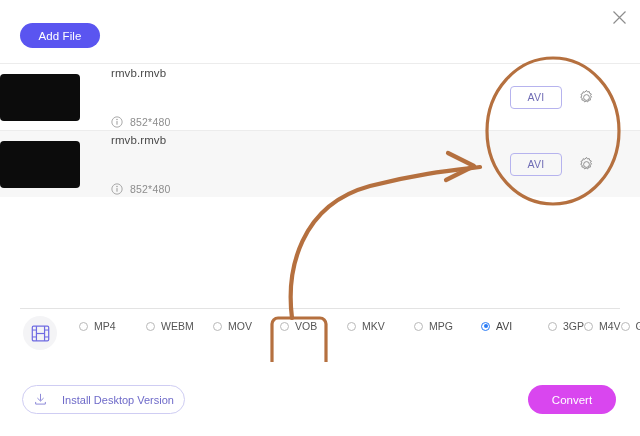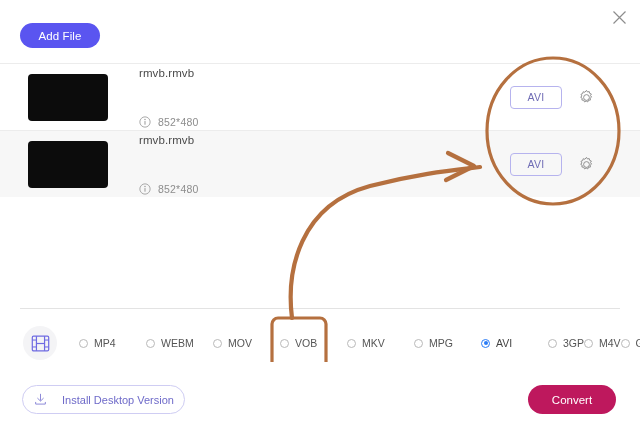--- a/index.html
+++ b/index.html
@@ -37,21 +37,20 @@
     letter-spacing: .1px;
   }
 
   
   .file-list { position: absolute; left: 0; top: 63px; width: 640px; }
   .file-row {
     position: relative;
     height: 67px;
     display: flex; align-items: center;
     border-top: 1px solid #ececec;
-    padding-left: 28px;
     background: #ffffff;
   }
   .file-row.alt { background: #f7f7f7; }
   .thumb {
     width: 80px; height: 47px;
     background: #0c0c0c;
     border-radius: 4px;
     flex: 0 0 auto;
   }
   .file-meta { margin-left: 31px; flex: 1 1 auto; }
@@ -85,21 +84,21 @@
   }
 
   
   .divider {
     position: absolute; left: 20px; right: 20px; top: 308px;
     height: 1px; background: #e3e3e3;
   }
   .format-panel {
     position: absolute; left: 20px; top: 316px;
     width: 600px; height: 54px;
-    display: flex; align-items: center;
+    display: flex; 
   }
   .media-icon-wrap {
     width: 34px; height: 34px; border-radius: 50%;
     background: #f4f4f6;
     display: flex; align-items: center; justify-content: center;
     flex: 0 0 auto;
     margin-left: 3px;
   }
   .fmt-grid {
     display: grid;
@@ -138,21 +137,21 @@
     border: 1px solid #cfcdf3; border-radius: 15px;
     background: #fff; color: #6e6ac9;
     font-size: 11px;
     font-family: "Liberation Sans", sans-serif;
     display: flex; align-items: center; justify-content: center;
     gap: 14px; cursor: pointer;
   }
   .convert-btn {
     position: absolute; left: 528px; top: 385px;
     width: 88px; height: 29px;
-    background: #be185d; color: #fff;
+    background: #d946ef; color: #fff;
     border: none; border-radius: 15px;
     font-size: 11.5px;
     font-family: "Liberation Sans", sans-serif;
     cursor: pointer;
   }
 
   
   .annot {
     position: absolute; left: 0; top: 0;
     width: 640px; height: 436px;

